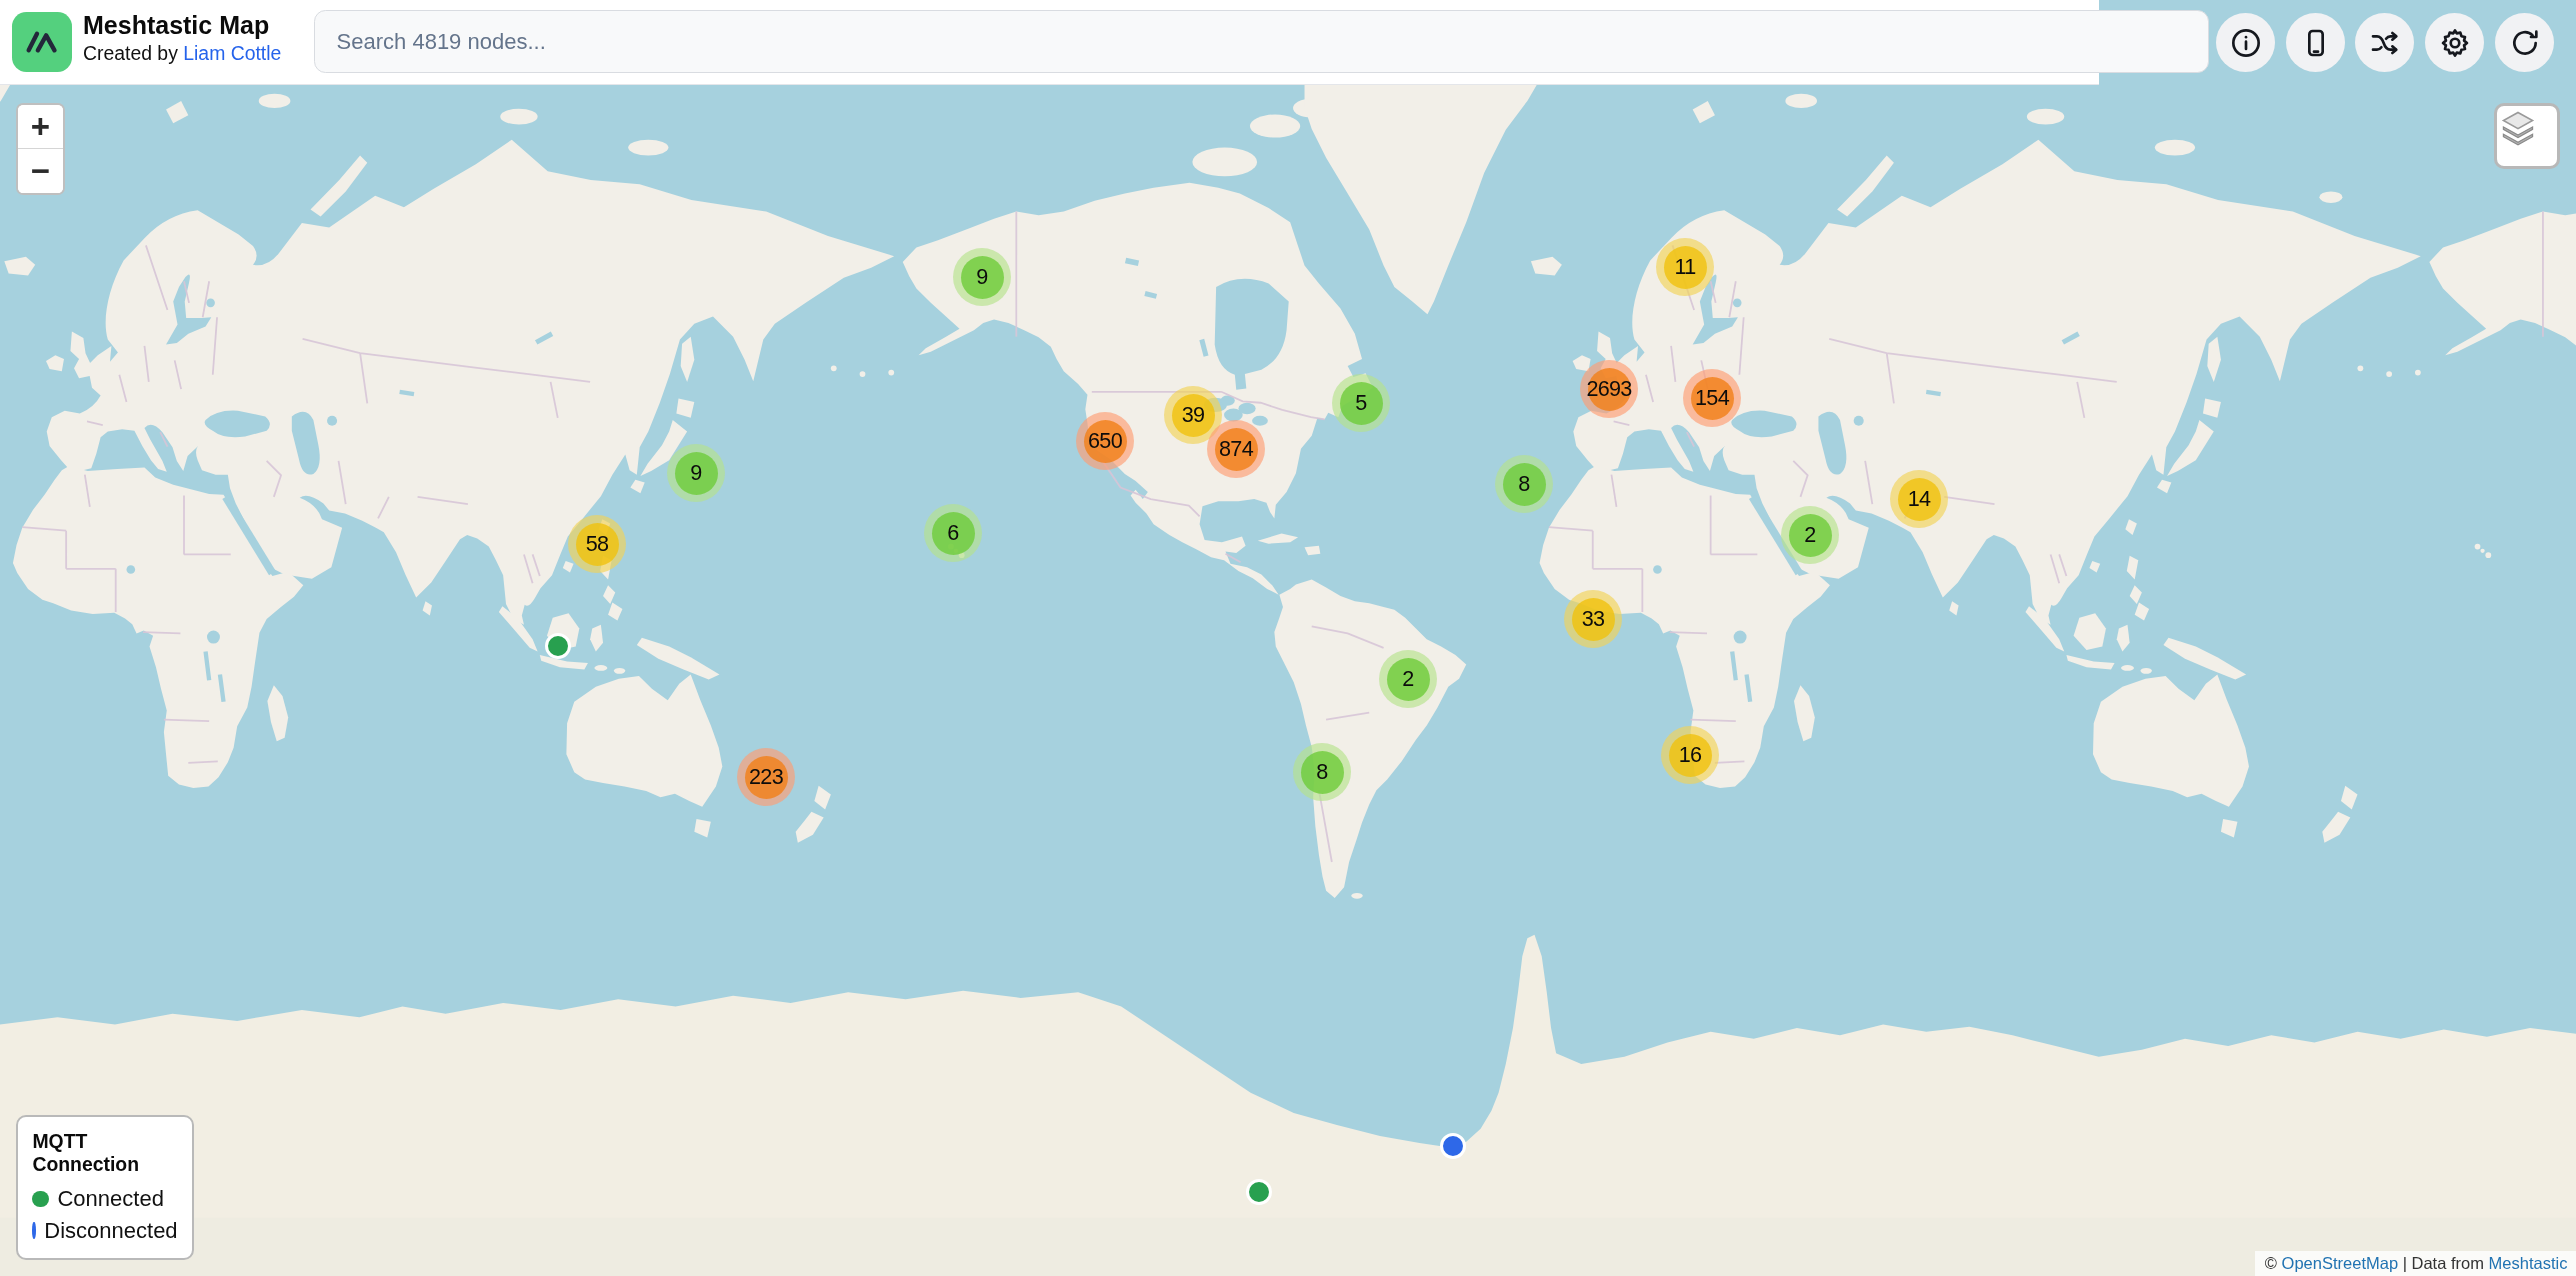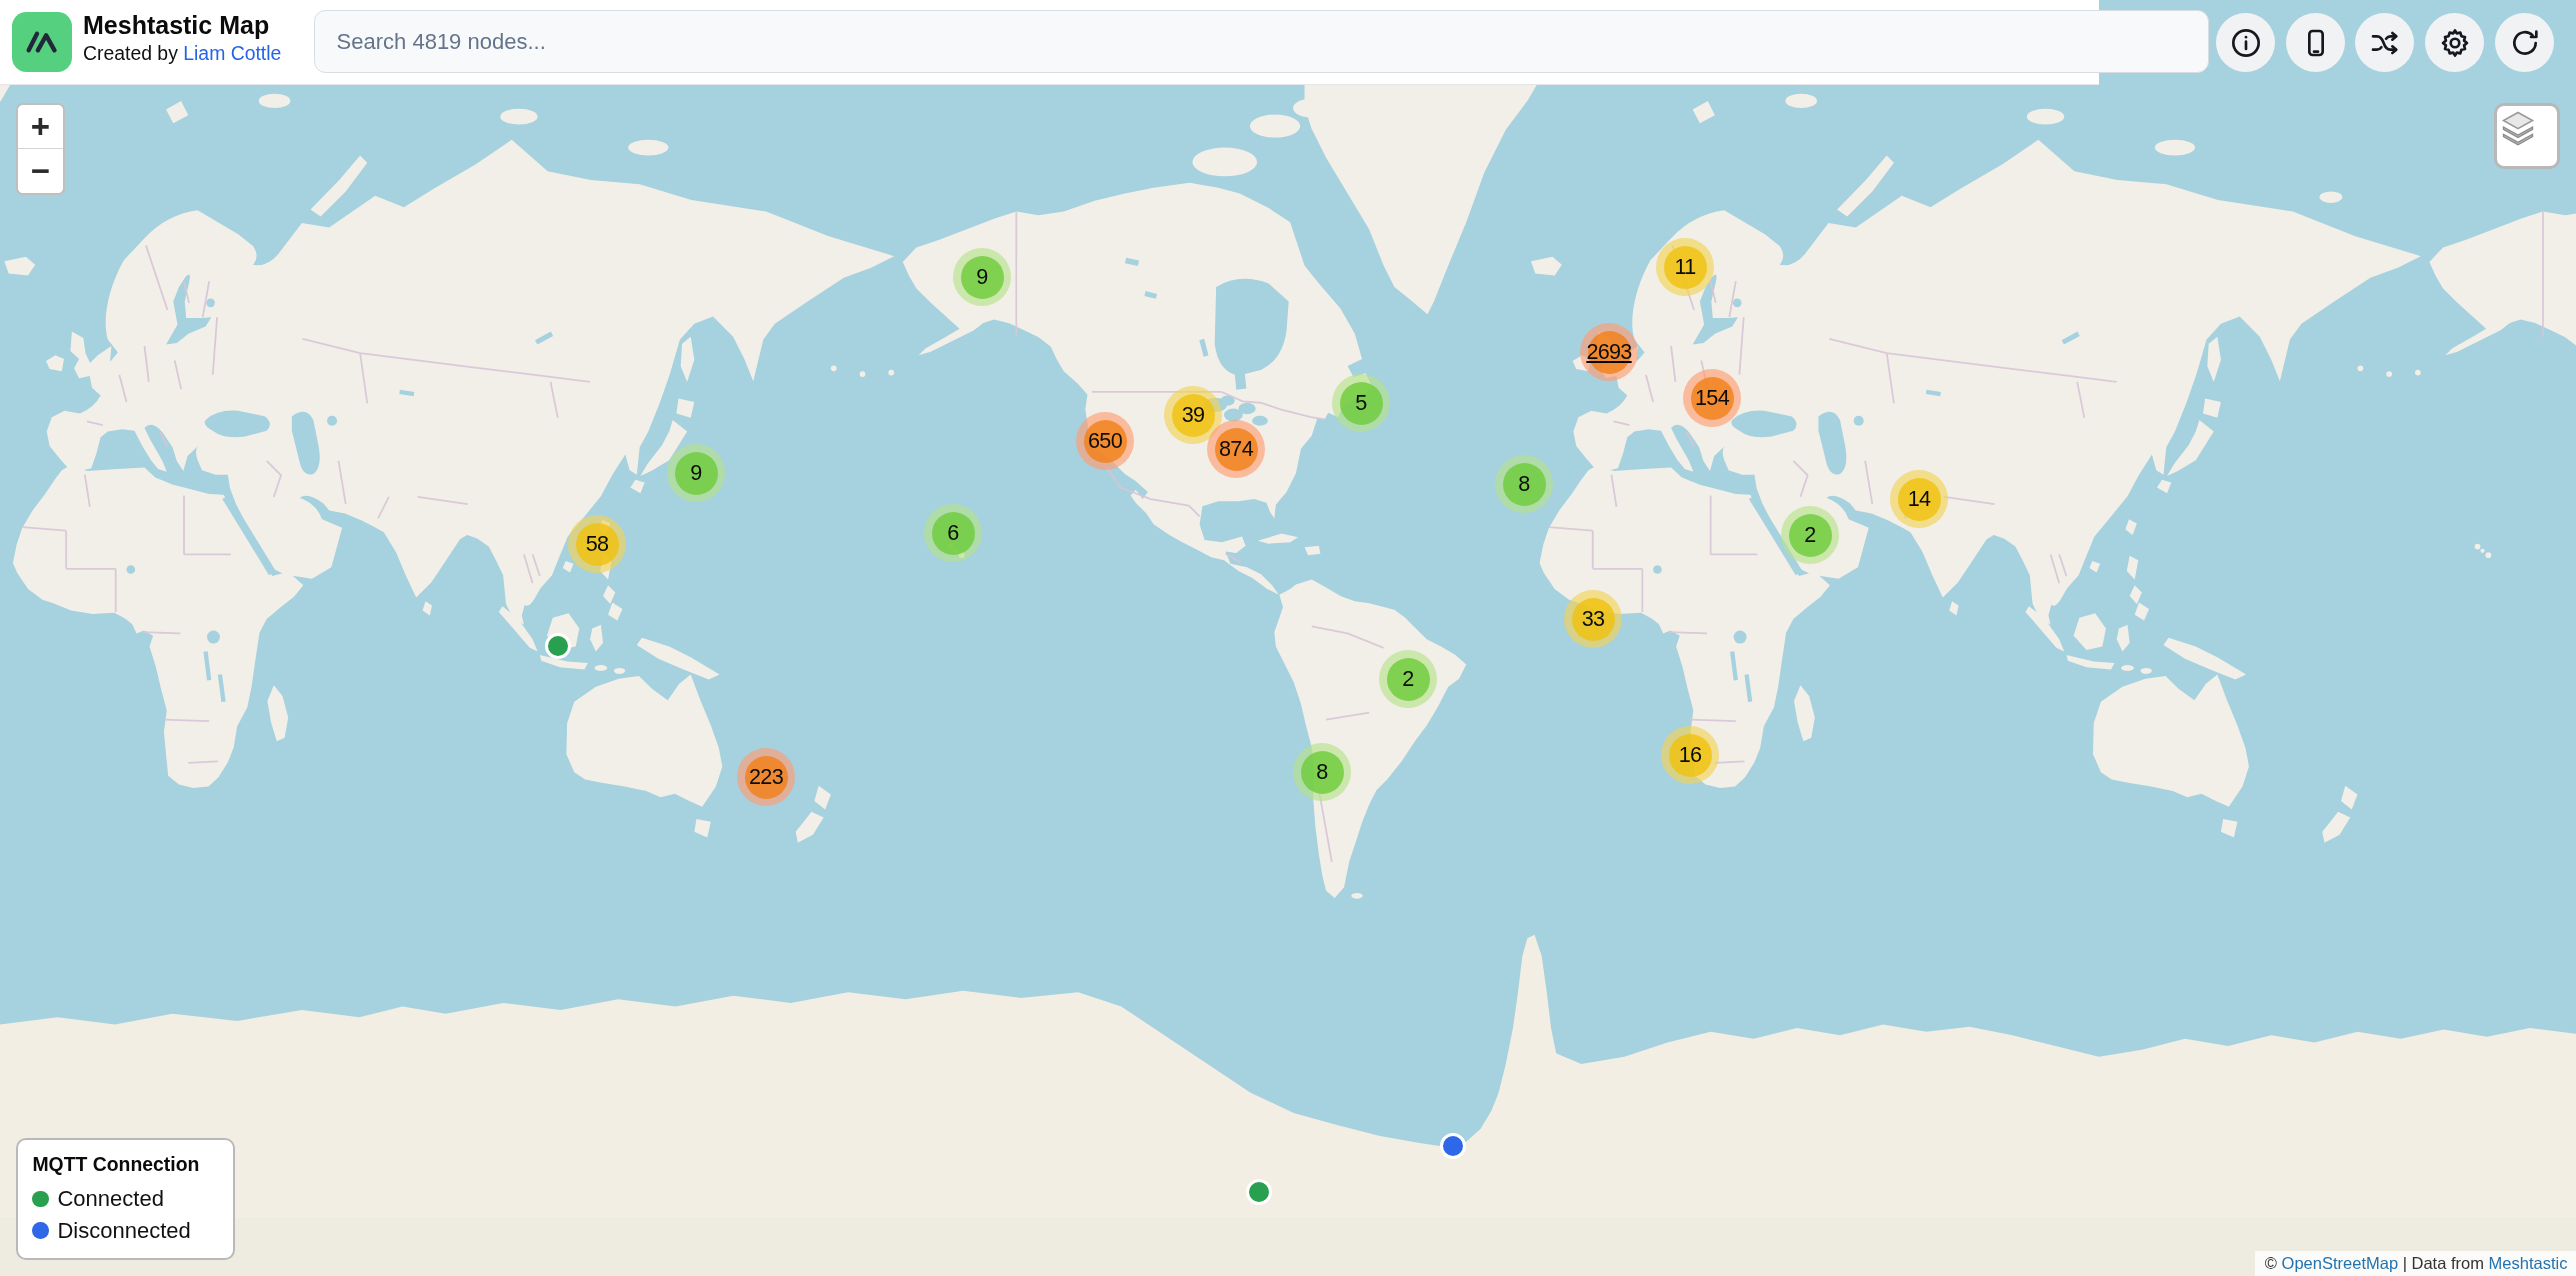--- a/index.html
+++ b/index.html
@@ -54,21 +54,21 @@
   .zoom-box{position:absolute;left:16px;top:103px;width:49px;border-radius:7.2px;z-index:40;
     border:2.9px solid rgba(0,0,0,.25);background:#fff;overflow:hidden}
   .zoom-btn{display:block;width:100%;height:44px;background:#fff;border:none;font-size:33px;
     color:#2b2b2b;cursor:pointer;line-height:42px;font-weight:bold;font-family:inherit}
   .zoom-btn:first-child{border-bottom:1.4px solid #d5d5d5}
   .layers-box{position:absolute;right:16px;top:103px;width:66px;height:66px;z-index:40;
     border-radius:10px;border:3.6px solid rgba(0,0,0,.28);background:#fff;
     display:flex;align-items:center;justify-content:center;cursor:pointer}
 
   
-  .legend{position:absolute;left:16px;bottom:17px;width:219px;z-index:40;background:#fff;
+  .legend{position:absolute;left:16px;bottom:17px;width:178px;z-index:40;background:#fff;
     border:2.2px solid #b9b9b9;border-radius:10px;padding:13px 14.4px 14.4px 14.4px}
   .legend-title{font-size:19.4px;font-weight:bold;color:#0b0b0b;margin-bottom:10px}
   .legend-row{display:flex;align-items:center;gap:8.6px;margin-top:5.8px}
   .legend-dot{width:16.5px;height:16.5px;border-radius:50%}
   .legend-label{font-size:22px;color:#111}
 
   
   .attribution{position:absolute;right:0;bottom:0;z-index:40;background:rgba(255,255,255,.78);
     padding:2.9px 8.6px 4.3px 10px;font-size:16.5px;color:#333;white-space:nowrap}
   .attribution a{color:var(--attribution-link);text-decoration:none;cursor:pointer}
@@ -201,21 +201,21 @@
         </div>
         <div class="cluster c-large" style="left: 1236px; top: 449px;">
           <div class="inner">874</div>
         </div>
         <div class="cluster c-small" style="left: 1361px; top: 403px;">
           <div class="inner">5</div>
         </div>
         <div class="cluster c-medium" style="left: 1685px; top: 267px; text-align: right;">
           <div class="inner">11</div>
         </div>
-        <div class="cluster c-large" style="left: 1609px; top: 352px; text-decoration: underline;">
+        <div class="cluster c-large" style="left: 1609px; top: 389px;">
           <div class="inner">2693</div>
         </div>
         <div class="cluster c-large" style="left: 1712px; top: 398px; align-items: center;">
           <div class="inner">154</div>
         </div>
         <div class="cluster c-small" style="left: 1524px; top: 484px;">
           <div class="inner">8</div>
         </div>
         <div class="cluster c-small" style="left: 1810px; top: 535px;">
           <div class="inner">2</div>

